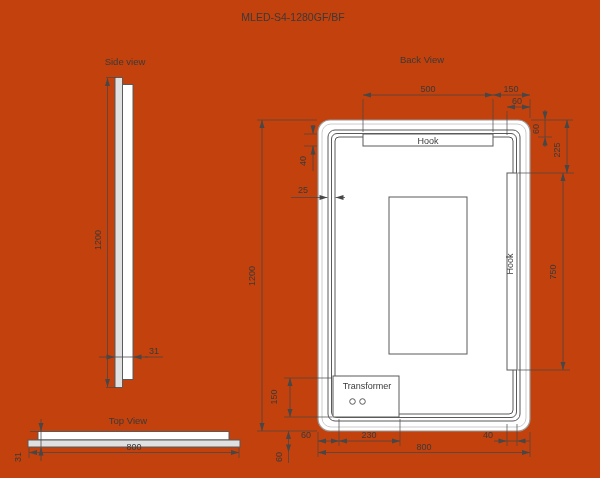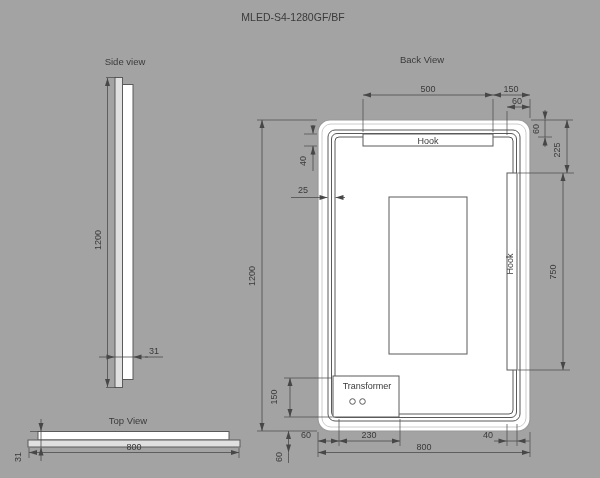--- a/index.html
+++ b/index.html
@@ -1,16 +1,16 @@
 <!DOCTYPE html>
 <html><head>
 <meta charset="utf-8">
 <style>
   html,body { margin:0; padding:0; background:#fff; }
-  #canvas { position:relative; width:600px; height:478px; background:#a3a3a3; overflow:hidden; }
+  #canvas { position:relative; width:600px; height:478px; background:#c2410c; overflow:hidden; }
   svg { position:absolute; left:0; top:0; }
   svg text {
     font-family:"Liberation Sans", sans-serif;
     font-size:9px;
     fill:#3a3a3a;
   }
   .title-t { font-size:10.5px; }
   .view-t  { font-size:9.5px; }
   .dl { stroke:#474747; stroke-width:0.75; fill:none; }
   .xl { stroke:#474747; stroke-width:0.7;  fill:none; }

